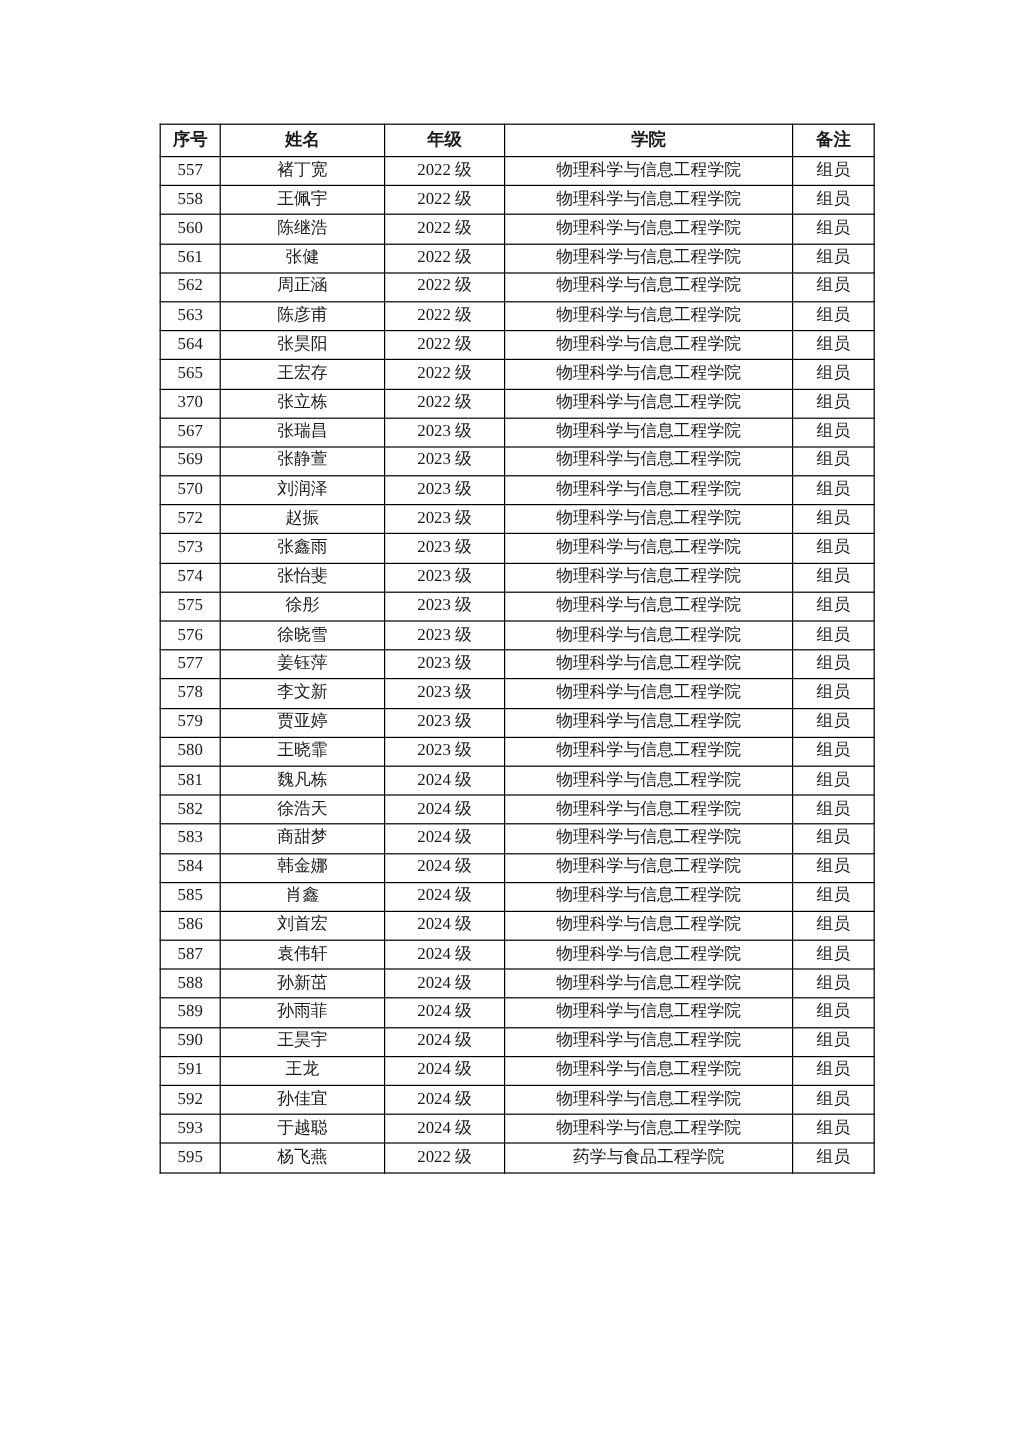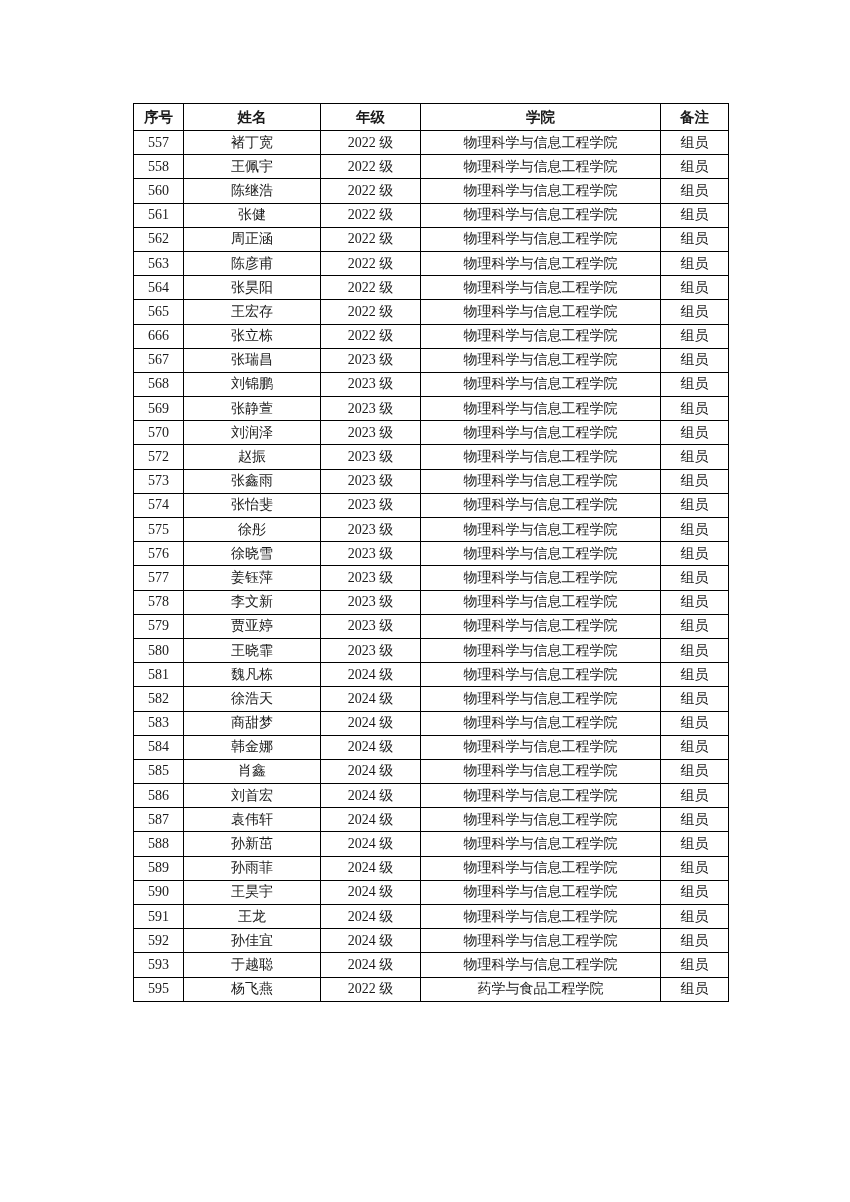--- a/index.html
+++ b/index.html
@@ -131,41 +131,34 @@
       <td>组员</td>
     </tr>
         <tr>
       <td>565</td>
       <td>王宏存</td>
       <td>2022 级</td>
       <td>物理科学与信息工程学院</td>
       <td>组员</td>
     </tr>
         <tr>
-      <td>666</td>
+      <td>370</td>
       <td>张立栋</td>
       <td>2022 级</td>
       <td>物理科学与信息工程学院</td>
       <td>组员</td>
     </tr>
         <tr>
       <td>567</td>
       <td>张瑞昌</td>
       <td>2023 级</td>
       <td>物理科学与信息工程学院</td>
       <td>组员</td>
     </tr>
         <tr>
-      <td>568</td>
-      <td>刘锦鹏</td>
-      <td>2023 级</td>
-      <td>物理科学与信息工程学院</td>
-      <td>组员</td>
-    </tr>
-        <tr>
       <td>569</td>
       <td>张静萱</td>
       <td>2023 级</td>
       <td>物理科学与信息工程学院</td>
       <td>组员</td>
     </tr>
         <tr>
       <td>570</td>
       <td>刘润泽</td>
       <td>2023 级</td>

